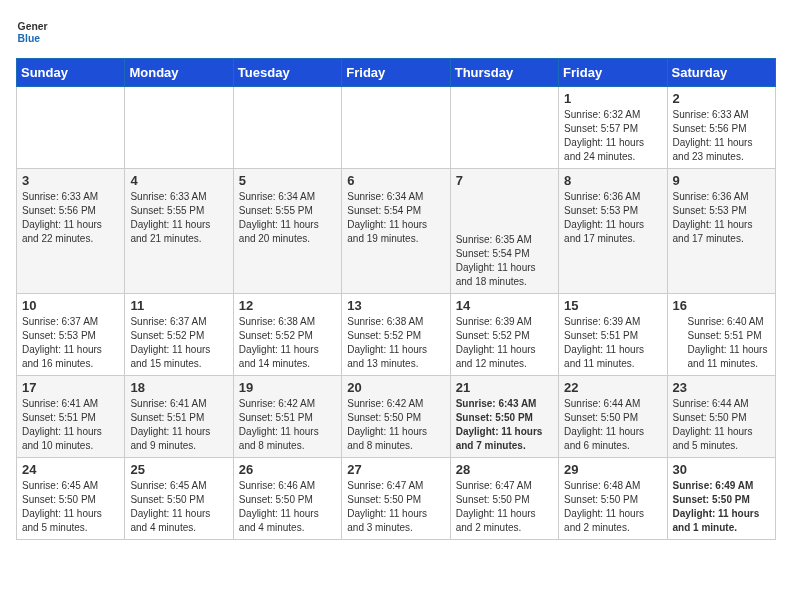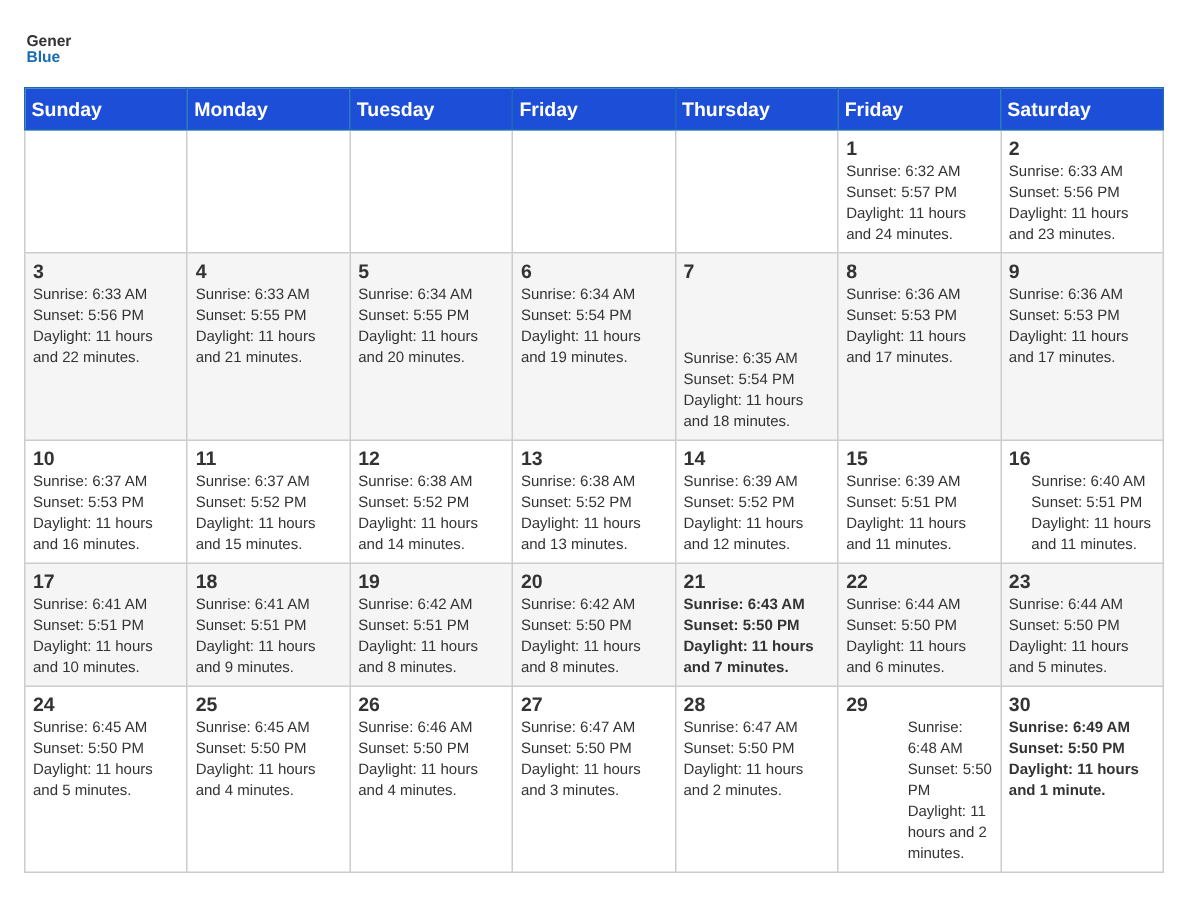--- a/index.html
+++ b/index.html
@@ -285,21 +285,21 @@
 Daylight: 11 hours and 3 minutes.</div>
         </td>
         <td>
           <span class="day-number">28</span>
           <div class="day-info" style="white-space: pre-line;">Sunrise: 6:47 AM
 Sunset: 5:50 PM
 Daylight: 11 hours and 2 minutes.</div>
         </td>
         <td>
           <span class="day-number">29</span>
-          <div class="day-info" style="white-space: pre-line; margin-left: 41px;">Sunrise: 6:48 AM
+          <div class="day-info" style="white-space: pre-line;">Sunrise: 6:48 AM
 Sunset: 5:50 PM
 Daylight: 11 hours and 2 minutes.</div>
         </td>
         <td>
           <span class="day-number">30</span>
           <div class="day-info" style="white-space: pre-line; font-weight: bold;">Sunrise: 6:49 AM
 Sunset: 5:50 PM
 Daylight: 11 hours and 1 minute.</div>
         </td>
       </tr>

